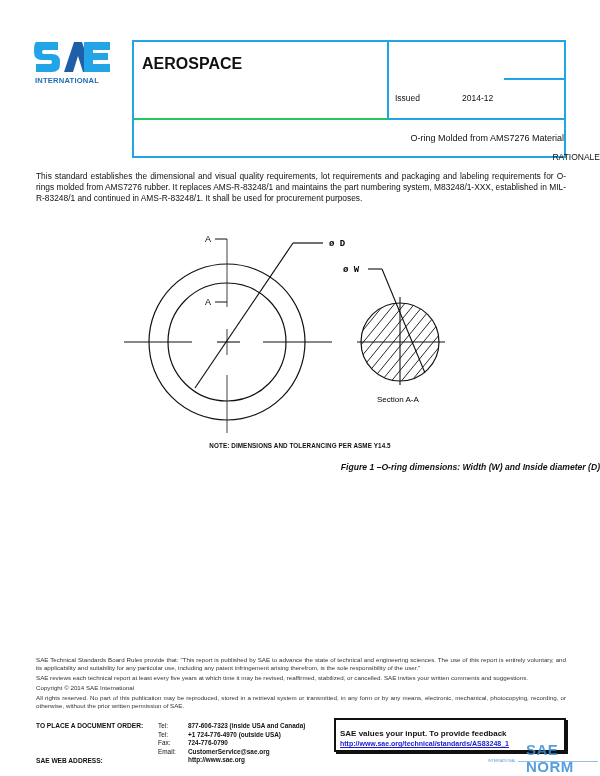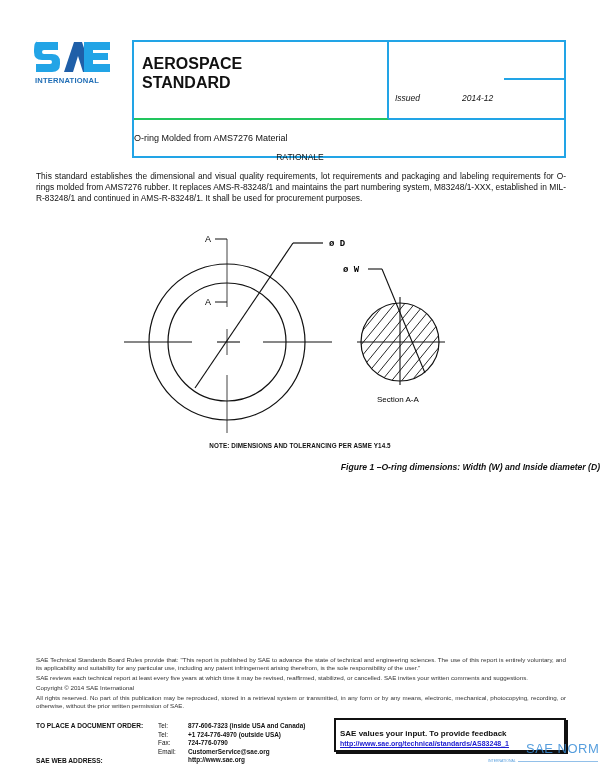--- a/index.html
+++ b/index.html
@@ -8,65 +8,64 @@
 
   .logo { position: absolute; left: 34px; top: 38px; width: 80px; height: 50px; }
   .logo-text { position: absolute; left: 35px; top: 76px; font-size: 7.6px; font-weight: bold; color: #1f6db5; letter-spacing: 0.2px; }
 
   .header-box { position: absolute; left: 132px; top: 40px; width: 434px; height: 118px; border: 2px solid #22a4e6; }
   .hb-title { position: absolute; left: 0; top: 0; width: 255px; height: 78px; border-right: 2px solid #22a4e6; border-bottom: 2px solid #22c55e; }
   .hb-title-text { position: absolute; left: 8px; top: 12px; font-size: 16px; font-weight: bold; line-height: 19px; color: #111; }
   .hb-docnum { position: absolute; left: 255px; top: 0; width: 115px; height: 38px; border-right: 2px solid #22a4e6; border-bottom: 2px solid #22a4e6; }
   .hb-docnum-text { position: absolute; left: 6px; top: 11px; font-size: 9px; font-weight: bold; }
   .hb-blank { position: absolute; left: 370px; top: 0; width: 60px; height: 38px; border-bottom: 2px solid #22a4e6; }
-  .hb-issued { position: absolute; left: 255px; top: 38px; width: 175px; height: 40px; border-bottom: 2px solid #22a4e6; font-style: italic; }
+  .hb-issued { position: absolute; left: 255px; top: 38px; width: 175px; height: 40px; border-bottom: 2px solid #22a4e6; }
   .hb-issued-label { position: absolute; left: 6px; top: 13px; font-size: 8.5px; }
   .hb-issued-value { position: absolute; left: 73px; top: 13px; font-size: 8.5px; }
-  .hb-subject { position: absolute; left: 0; top: 78px; width: 430px; height: 36px; text-align: left; line-height: 36px; font-size: 9px; }
+  .hb-subject { position: absolute; left: 0; top: 78px; width: 430px; height: 36px; text-align: right; line-height: 36px; font-size: 9px; }
 
-  .rationale-title { position: absolute; left: 0; top: 152px; width: 600px; text-align: center; font-size: 8.5px; }
+  .rationale-title { position: absolute; left: 0; top: 152px; width: 600px; text-align: right; font-size: 8.5px; }
   .rationale-body { position: absolute; left: 36px; top: 171px; width: 530px; font-size: 8.4px; line-height: 11px; text-align: justify; }
 
   .figure { position: absolute; left: 100px; top: 225px; width: 400px; height: 210px; }
   .note { position: absolute; left: 0; top: 442px; width: 600px; text-align: center; font-size: 6.3px; font-weight: bold; letter-spacing: 0.1px; }
   .fig-caption { position: absolute; left: 0; top: 462px; width: 600px; text-align: right; font-size: 8.6px; font-weight: bold; font-style: italic; }
 
   .legal { position: absolute; left: 36px; top: 656px; width: 530px; font-size: 6.2px; line-height: 8px; color: #333; text-align: justify; }
   .legal p { margin-bottom: 2px; }
 
   .order-label { position: absolute; left: 36px; top: 722px; font-size: 6.6px; font-weight: bold; }
   .web-label { position: absolute; left: 36px; top: 757px; font-size: 6.6px; font-weight: bold; }
   .contact { position: absolute; left: 158px; top: 722px; font-size: 6.4px; line-height: 8.6px; }
   .contact-row { display: flex; }
   .contact-key { width: 30px; }
   .contact-val { font-weight: bold; }
 
   .feedback { position: absolute; left: 334px; top: 718px; width: 232px; height: 34px; border: 2px solid #111; box-shadow: 2px 2px 0 #111; background: #fff; padding: 9px 4px; font-size: 8px; font-weight: bold; line-height: 10px; }
   .feedback a { color: #1a1ad0; text-decoration: underline; font-size: 7px; }
 
   .watermark { position: absolute; left: 488px; top: 738px; width: 112px; height: 30px; opacity: 0.85; }
-  .wm-norm { position: absolute; left: 38px; top: 3px; font-size: 13px; font-weight: normal; color: #3a8ed8; letter-spacing: 0.5px; }
+  .wm-norm { position: absolute; left: 38px; top: 3px; font-size: 15px; font-weight: bold; color: #3a8ed8; letter-spacing: 0.5px; }
   .wm-intl { position: absolute; left: 0; top: 21px; font-size: 3.5px; color: #3a8ed8; }
   .wm-line { position: absolute; left: 30px; top: 23px; width: 80px; height: 1px; background: #7fb6e6; }
 </style>
 </head>
 <body>
 
 <svg class="logo" viewBox="0 0 80 50">
   <path d="M2 4 h22 v8 h-14 q-2 0 -2 2 v0 q0 2 2 2 h8 q8 0 8 8 v2 q0 8 -8 8 h-16 v-8 h14 q2 0 2 -2 q0 -2 -2 -2 h-8 q-8 0 -8 -8 v-2 q0 -8 4 -10 z" fill="#22a4e6"></path>
   <path d="M30 34 L40 4 h8 l10 30 h-9 l-5 -16 l-5 16 z" fill="#1f5fa8"></path>
   <path d="M50 4 h26 v8 h-17 v3 h15 v7 h-15 v4 h17 v8 h-26 z" fill="#22a4e6"></path>
 </svg>
 <div class="logo-text">INTERNATIONAL</div>
 
 <div class="header-box">
   <div class="hb-title">
     <div class="hb-title-text">
       <div>AEROSPACE</div>
-      <div>STANDARD</div>
     </div>
   </div>
   <div class="hb-blank"></div>
   <div class="hb-issued">
     <span class="hb-issued-label">Issued</span>
     <span class="hb-issued-value">2014-12</span>
   </div>
   <div class="hb-subject">O-ring Molded from AMS7276 Material</div>
 </div>
 

